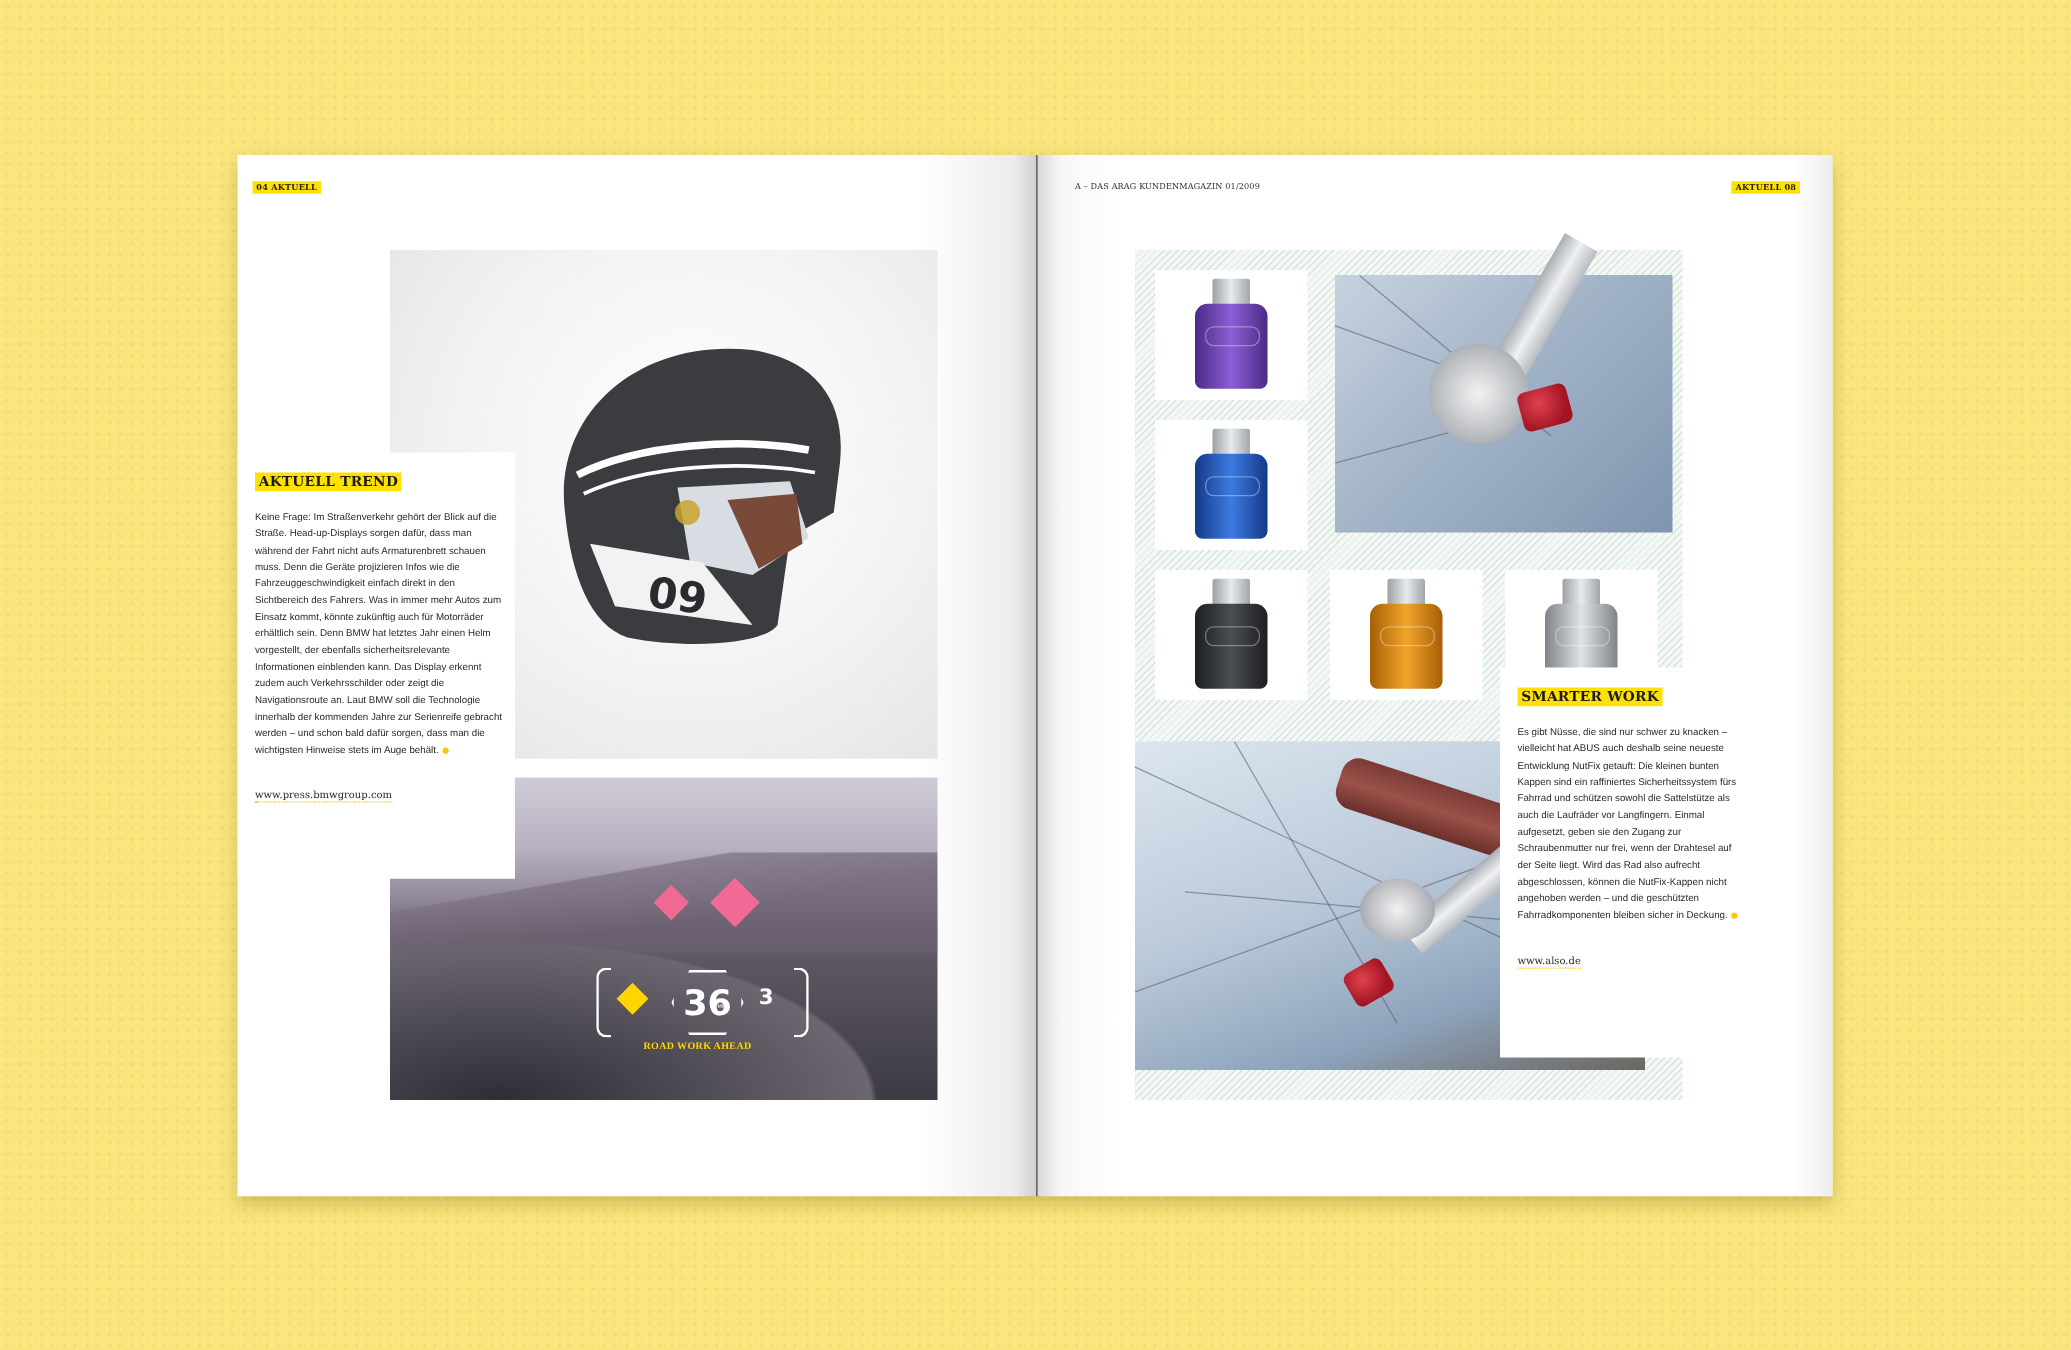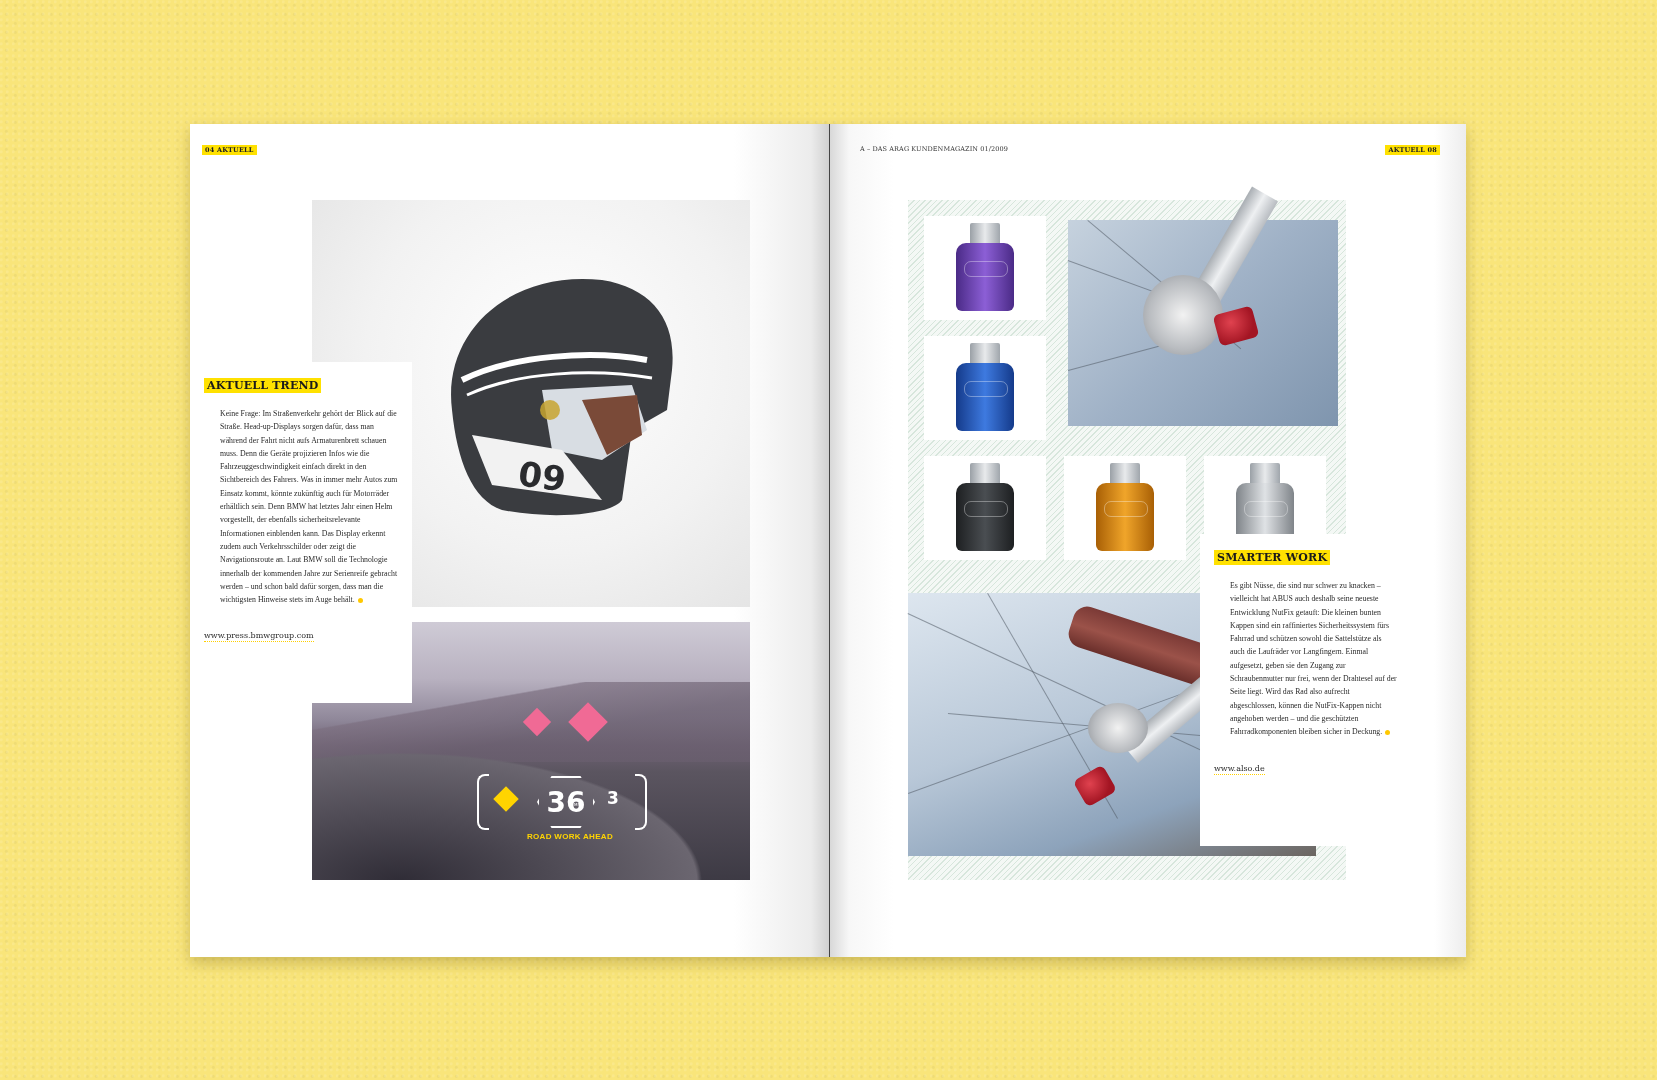--- a/index.html
+++ b/index.html
@@ -36,28 +36,28 @@
   .hud .speed { position:absolute; left:60px; top:14px; width:54px; height:48px;
     border:2px solid #fff; clip-path: polygon(25% 0,75% 0,100% 50%,75% 100%,25% 100%,0 50%);
     display:flex; align-items:center; justify-content:center; }
   .hud .speed span { font-family:"DejaVu Sans", sans-serif; font-weight:bold; font-size:28px; }
   .hud .unit { position:absolute; left:97px; top:40px; font-size:4px; font-family:"DejaVu Sans",sans-serif; }
   .hud .bracket-l, .hud .bracket-r { position:absolute; top:12px; width:10px; height:52px; border:2px solid #fff; }
   .hud .bracket-l { left:0; border-right:none; border-radius:8px 0 0 8px; }
   .hud .bracket-r { right:0; border-left:none; border-radius:0 8px 8px 0; }
   .hud .sign { position:absolute; left:20px; top:28px; width:18px; height:18px; background:#ffd400; transform:rotate(45deg); }
   .hud .count { position:absolute; left:130px; top:26px; font-family:"DejaVu Sans",sans-serif; font-weight:bold; font-size:17px; }
-  .hud .alert { position:absolute; left:38px; top:70px; width:110px; text-align:center; font-family:Liberation Sans, sans-serif; font-weight:bold; font-size:8px; color:#ffd400; letter-spacing:.3px; }
+  .hud .alert { position:absolute; left:26px; top:70px; width:110px; text-align:center; font-family:Liberation Serif, serif; font-weight:bold; font-size:8px; color:#ffd400; letter-spacing:.3px; }
   .diamond-sign { position:absolute; width:28px; height:28px; background:#f06a95; transform:rotate(45deg); }
 
   .textbox { position:absolute; background:#fff; padding:12px 10px 10px 14px; box-sizing:border-box; }
   .tb-left { left:0; top:238px; width:222px; height:341px; }
   .tb-right { left:602px; top:410px; width:208px; height:312px; }
   .heading { display:inline-block; background:#ffe100; font-family:"DejaVu Serif", serif; font-weight:bold; font-size:11px; padding:1px 3px; color:#1a1a1a; letter-spacing:.2px; }
-  .body { margin-top:14px; font-size:7.8px; line-height:13.3px; color:#2a2a2a; font-family:Liberation Serif, serif;margin-left:16px; }
+  .body { margin-top:14px; font-size:7.8px; line-height:13.3px; color:#2a2a2a; font-family:Liberation Sans, sans-serif; }
   .dot { display:inline-block; width:5px; height:5px; background:#ffc800; border-radius:50%; margin-left:3px; vertical-align:middle; }
   .link { display:inline-block; margin-top:25px; font-size:8px; color:#2a2a2a; border-bottom:1.5px dotted #ffd000; padding-bottom:1px; }
 
   .hatch { position:absolute; left:78px; top:76px; width:438px; height:680px;
     background: repeating-linear-gradient(135deg, #d7e6dc 0px, #d7e6dc 1px, #f4f8f5 1px, #f4f8f5 4px); }
   .tile { position:absolute; background:#fff; display:flex; align-items:center; justify-content:center; }
   .cap { position:relative; width:58px; height:90px; }
   .cap .top { position:absolute; left:14px; top:0; width:30px; height:22px; background:linear-gradient(to right,#9aa0a6,#e8eaec,#a0a6ac); border-radius:2px; }
   .cap .body-cap { position:absolute; left:0; top:20px; width:58px; height:68px; border-radius:10px 10px 6px 6px; }
   .cap .logo { position:absolute; left:8px; top:38px; width:42px; height:14px; border:1px solid rgba(255,255,255,0.35); border-radius:7px; }

